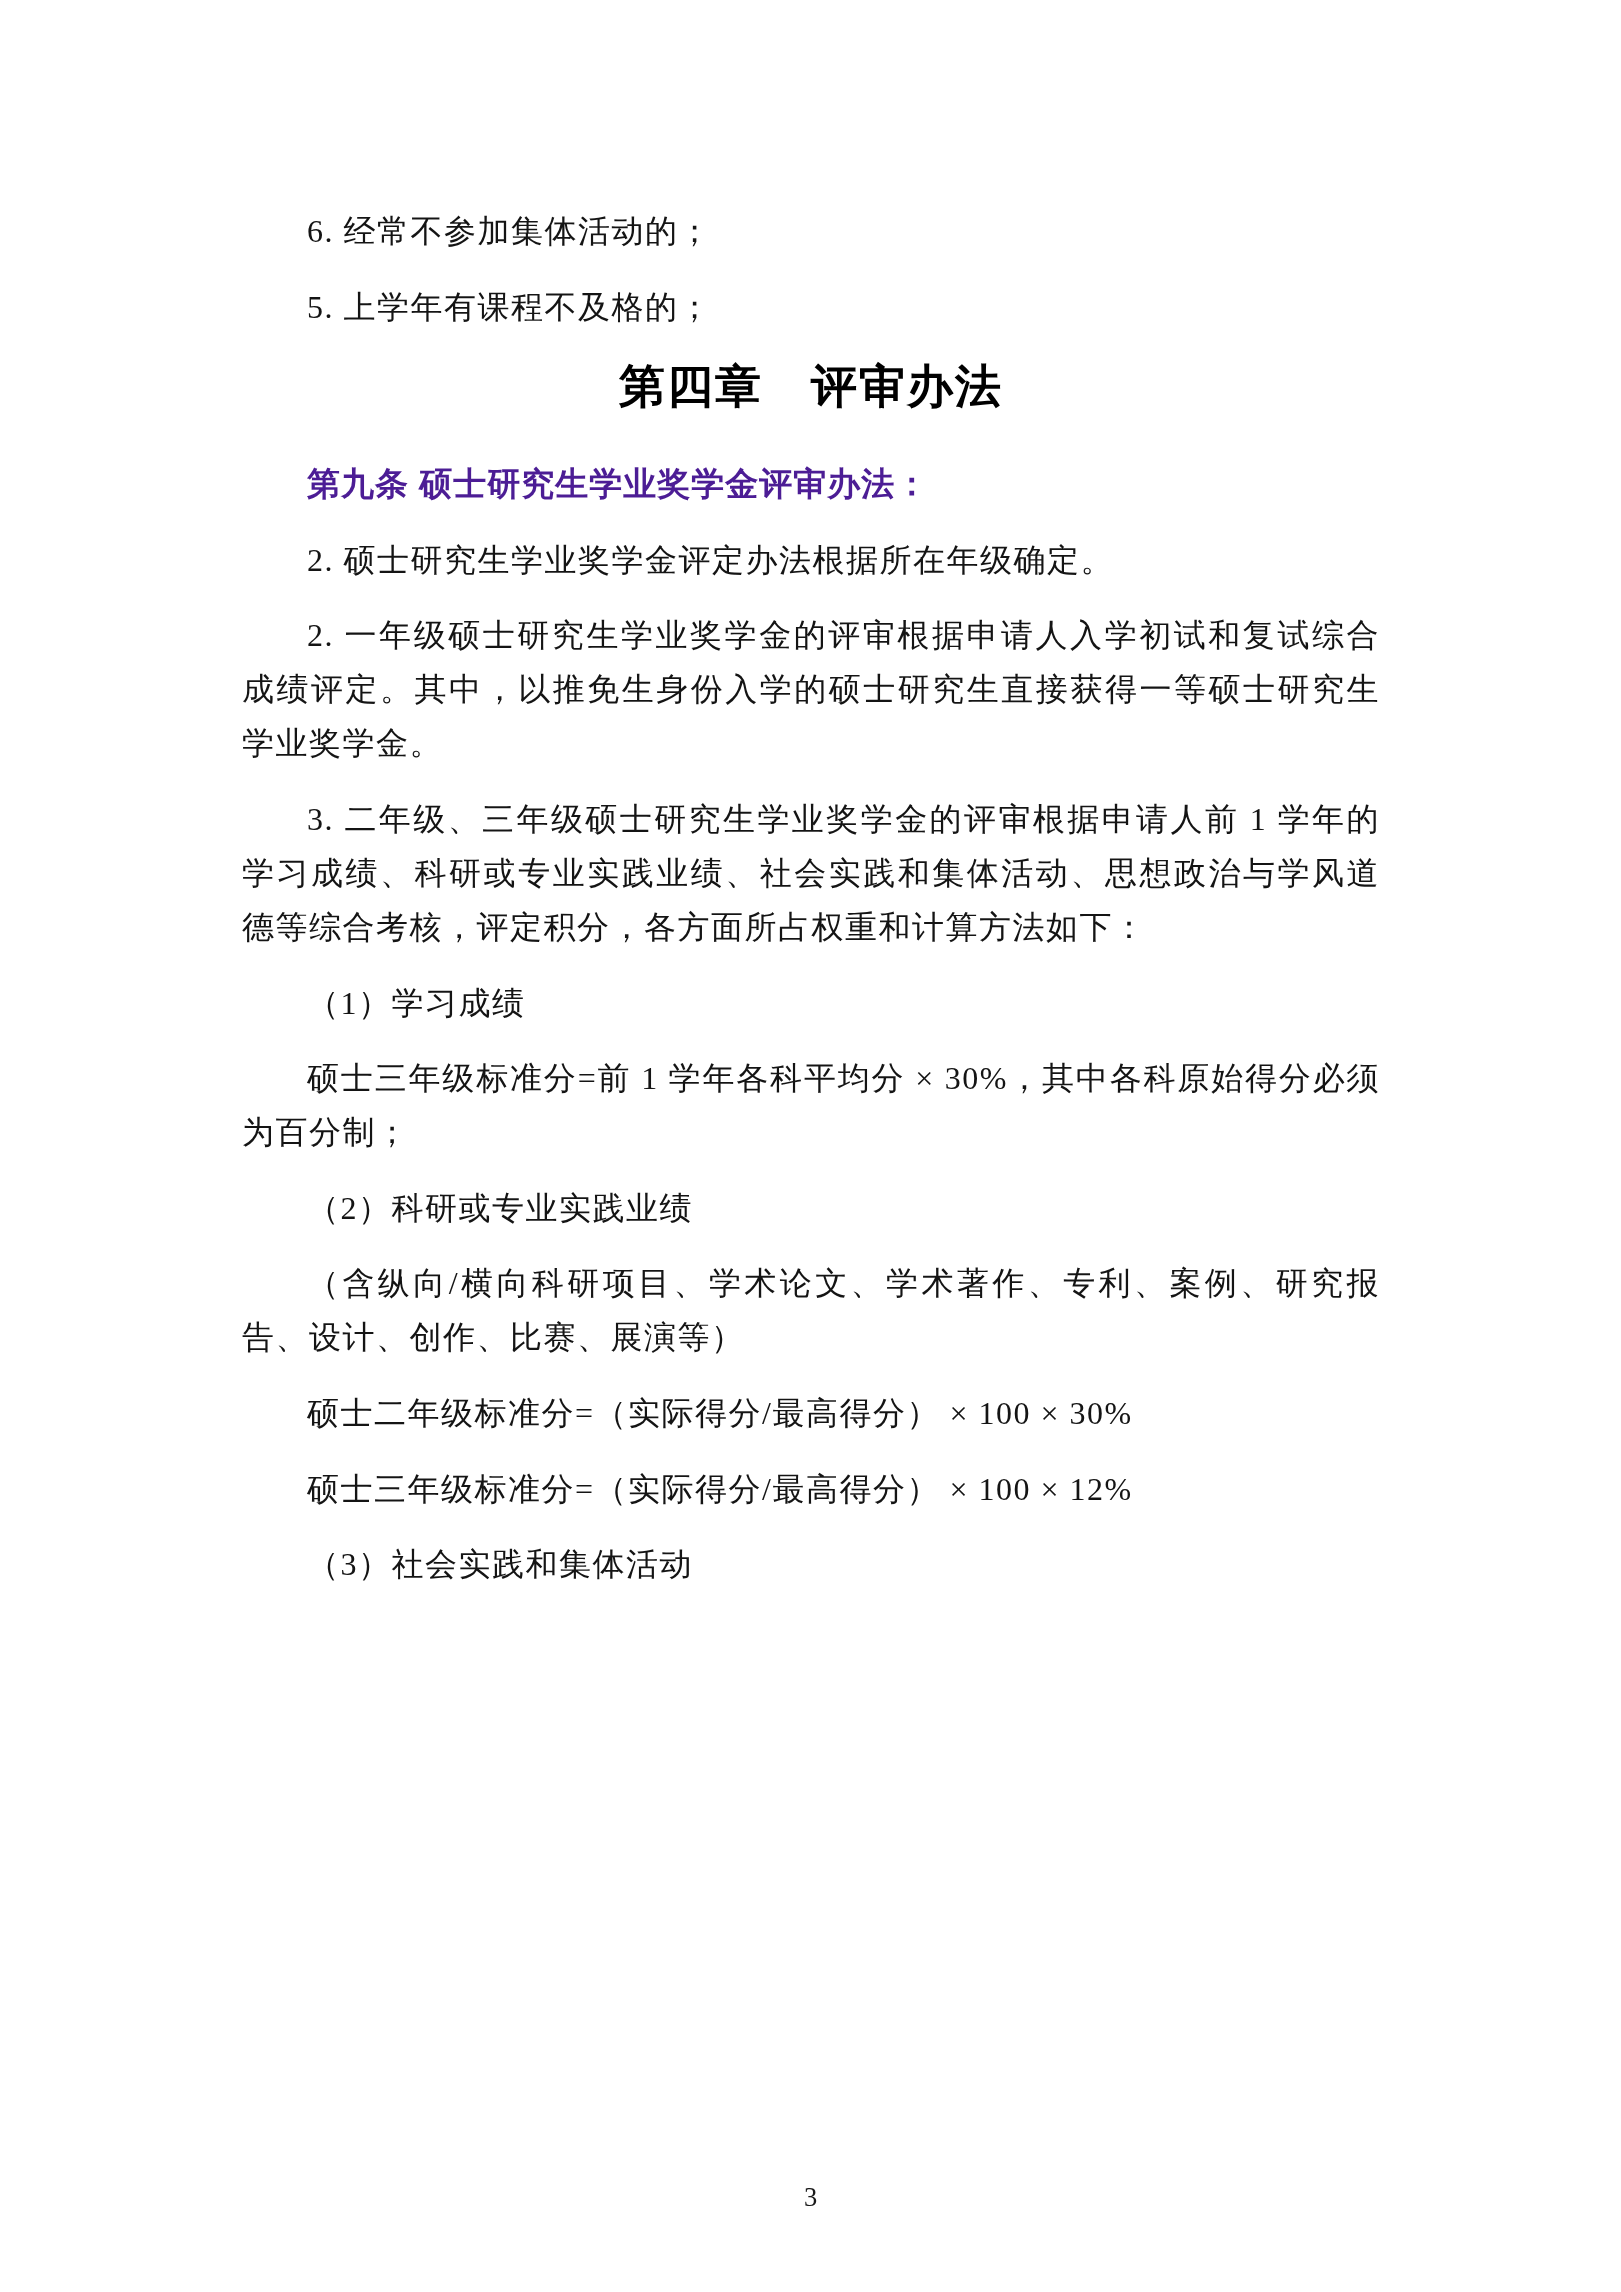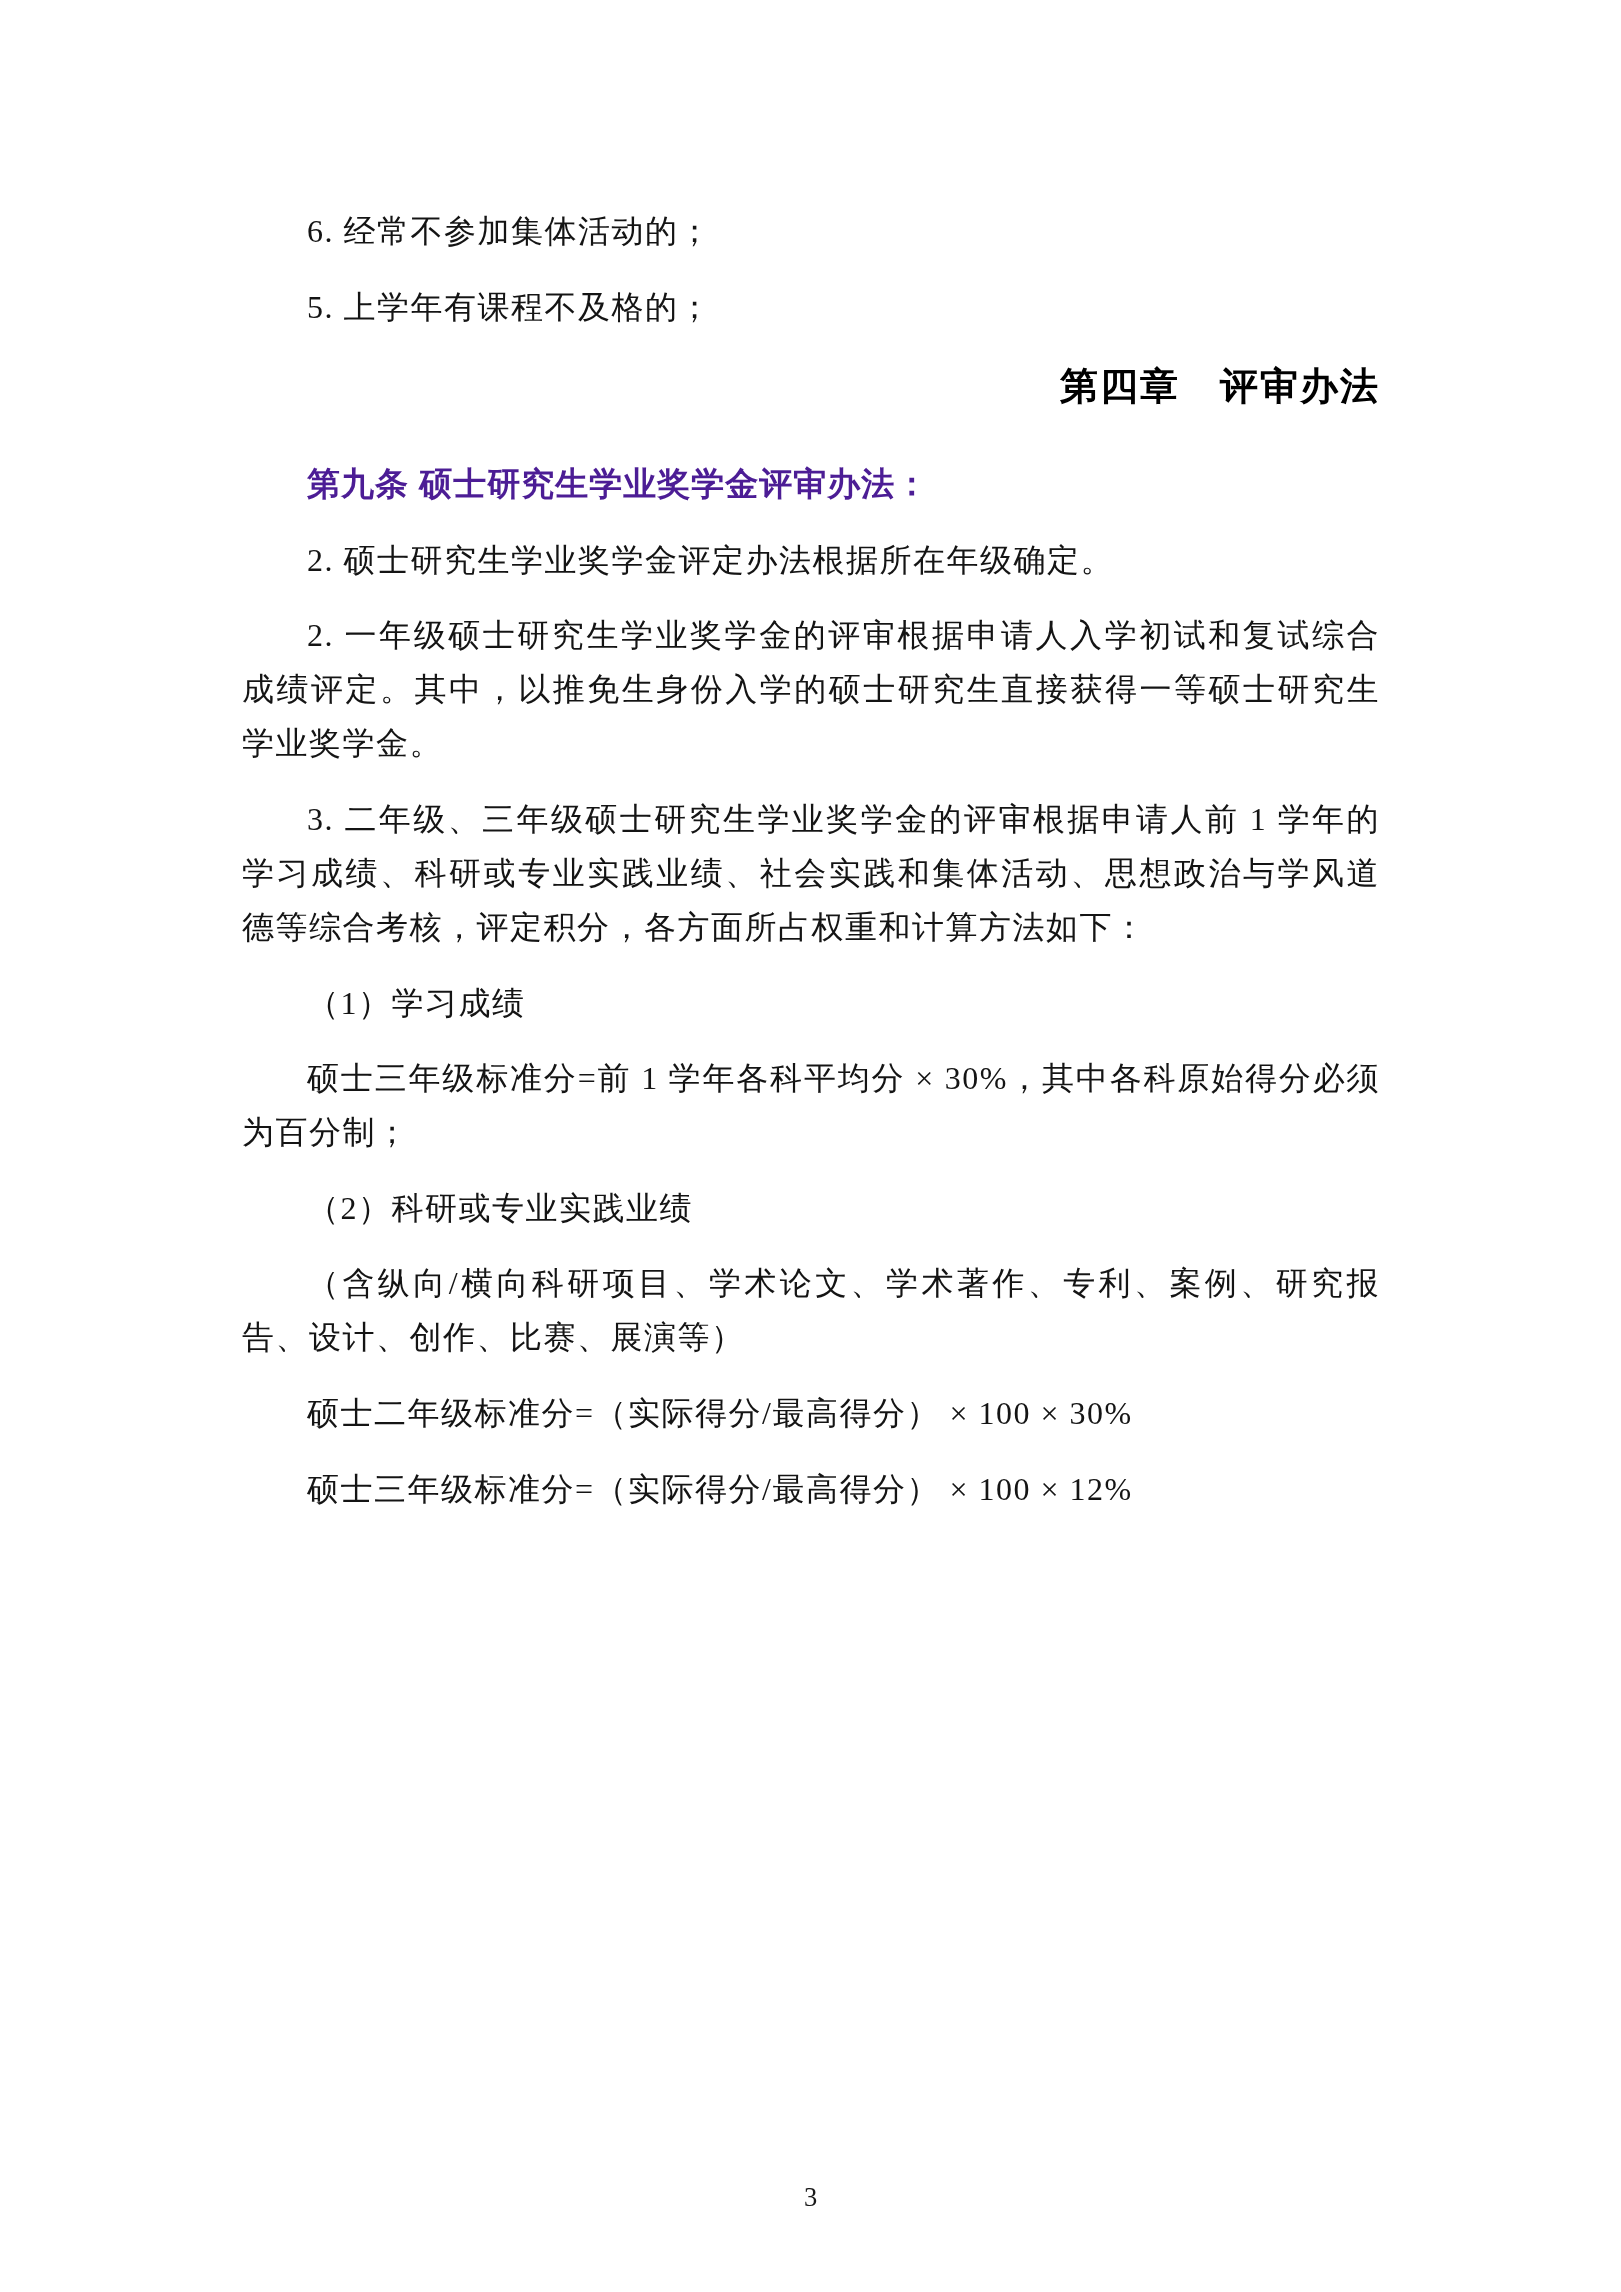--- a/index.html
+++ b/index.html
@@ -26,24 +26,24 @@
     margin: 0 0 21.6px 0;
     font-size: 32px;
     line-height: 54px;
     letter-spacing: 1.5px;
     text-align: justify;
     text-indent: 65px;
     font-family: "Liberation Serif", "DejaVu Serif", serif;
   }
   h1.chapter-title {
     margin: 15.7px 0 39px 0;
-    font-size: 38px;
+    font-size: 46px;
     line-height: 63px;
     letter-spacing: 2px;
-    text-align: right;
+    text-align: center;
     font-weight: bold;
     color: #000000;
     font-family: "Liberation Sans", "DejaVu Sans", sans-serif;
   }
   p.article-title {
     margin: 0 0 21.6px 0;
     font-size: 33px;
     line-height: 54px;
     letter-spacing: 1px;
     text-indent: 65px;
@@ -81,18 +81,19 @@
     <p class="body-para">3. 二年级、三年级硕士研究生学业奖学金的评审根据申请人前 1 学年的学习成绩、科研或专业实践业绩、社会实践和集体活动、思想政治与学风道德等综合考核，评定积分，各方面所占权重和计算方法如下：</p>
 
     <p class="body-para">（1）学习成绩</p>
     <p class="body-para">硕士三年级标准分=前 1 学年各科平均分 × 30%，其中各科原始得分必须为百分制；</p>
 
     <p class="body-para">（2）科研或专业实践业绩</p>
     <p class="body-para">（含纵向/横向科研项目、学术论文、学术著作、专利、案例、研究报告、设计、创作、比赛、展演等）</p>
     <p class="body-para">硕士二年级标准分=（实际得分/最高得分） × 100 × 30%</p>
     <p class="body-para">硕士三年级标准分=（实际得分/最高得分） × 100 × 12%</p>
 
+    <p class="body-para">（3）社会实践和集体活动</p>
 
   </div>
 
   <div class="page-footer">3</div>
 </div>
 
 
 </body></html>

